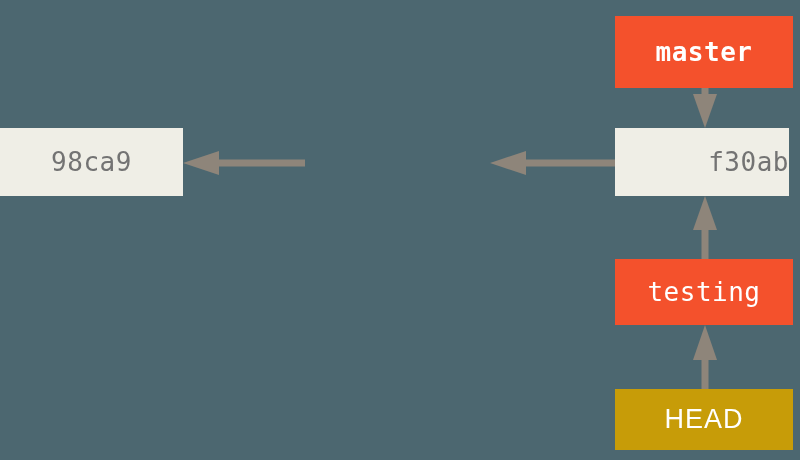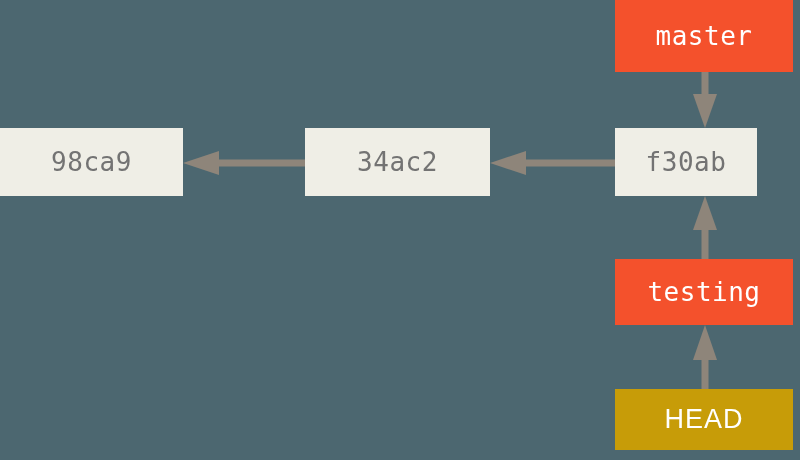--- a/index.html
+++ b/index.html
@@ -46,24 +46,24 @@
     background: #c79c08;
     color: #ffffff;
     font-family: "Liberation Sans", sans-serif;
     font-size: 27px;
     letter-spacing: 1px;
   }
 
   
   #commit-98ca9 { left: 0px;   top: 128px; width: 183px; height: 68px; }
   #commit-34ac2 { left: 305px; top: 128px; width: 185px; height: 68px; }
-  #commit-f30ab { left: 615px; top: 128px; width: 142px; height: 68px; }
+  #commit-f30ab { left: 615px; top: 128px; width: 174px; height: 68px; justify-content: flex-end; }
 
   
-  #branch-master  { left: 615px; top: 0px;   width: 178px; height: 72px; }
+  #branch-master  { left: 615px; top: 16px;   width: 178px; height: 72px; font-weight: bold; }
   #branch-testing { left: 615px; top: 259px; width: 178px; height: 66px; }
   #pointer-head   { left: 615px; top: 389px; width: 178px; height: 61px; }
 
   
   .arrow { position: absolute; }
   .arrow svg { display: block; overflow: visible; }
 </style>
 </head>
 <body>
 
@@ -101,23 +101,20 @@
     <svg width="34" height="64" viewBox="0 0 34 64">
       <rect x="13.5" y="28" width="7" height="36" fill="#8e857a"></rect>
       <polygon points="17,0 5,35 29,35" fill="#8e857a"></polygon>
     </svg>
   </div>
 
   <div class="node commit" id="commit-98ca9">
     <span>98ca9</span>
   </div>
 
-  <div class="node commit" id="commit-34ac2">
-    <span>34ac2</span>
-  </div>
 
   <div class="node commit" id="commit-f30ab">
     <span>f30ab</span>
   </div>
 
   <div class="node branch" id="branch-master">
     <span>master</span>
   </div>
 
   <div class="node branch" id="branch-testing">

